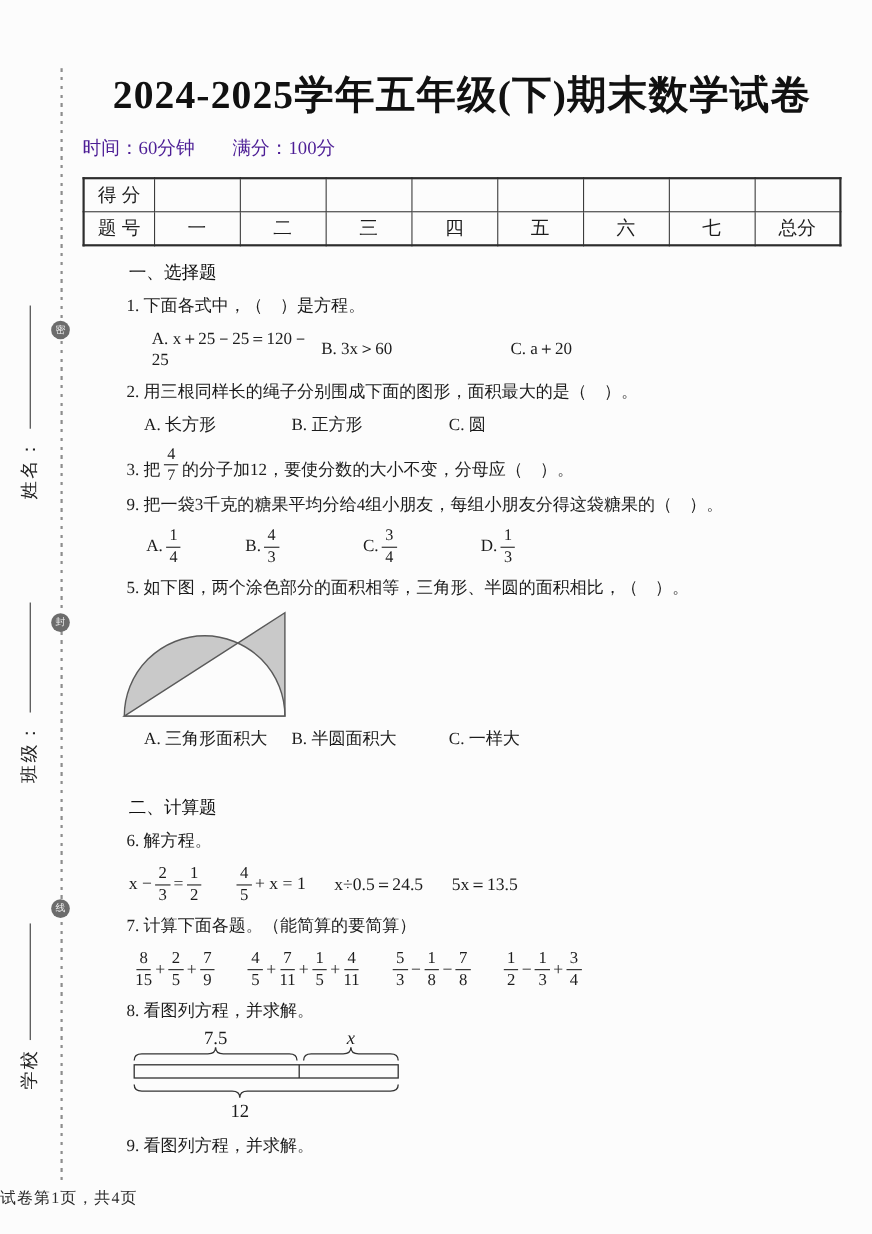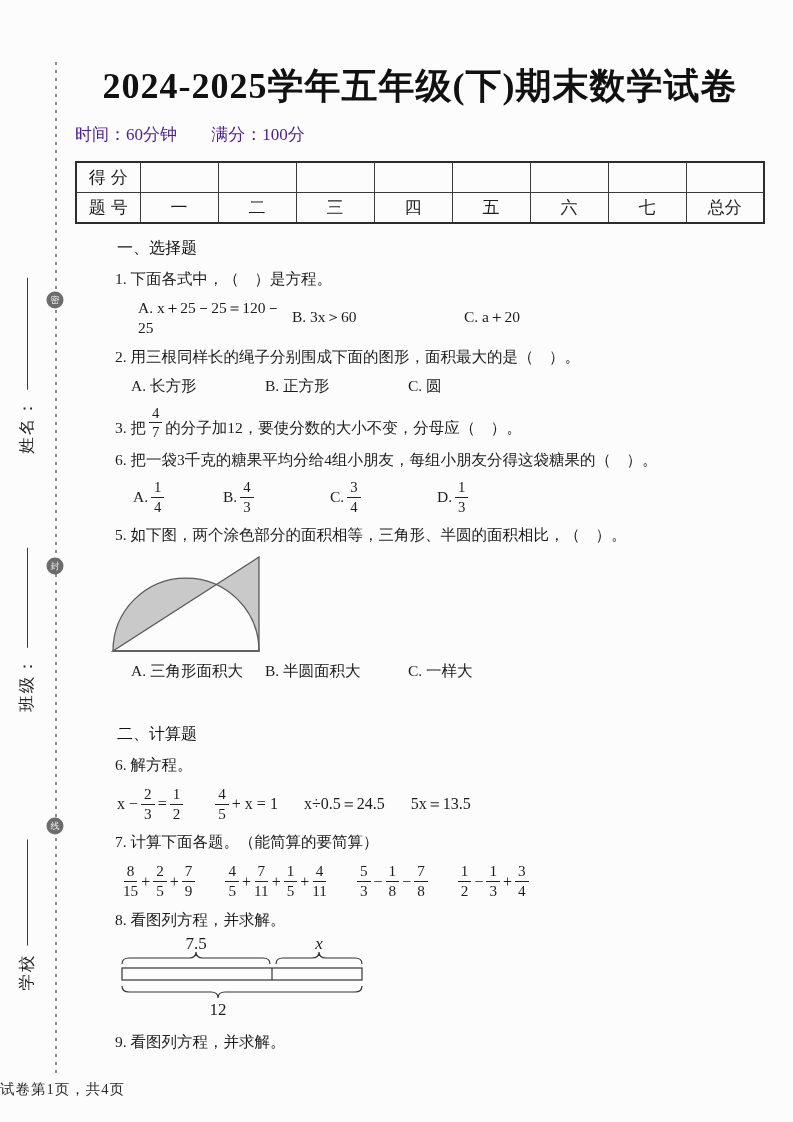--- a/index.html
+++ b/index.html
@@ -139,21 +139,21 @@
 
   <div class="stem expr" data-expr="sec1.q3.stem_expr">
       <span>3. 把</span>
       <span class="frac">
         <span class="fn">4</span>
         <span class="fd">7</span>
       </span>
       <span>的分子加12，要使分数的大小不变，分母应（　）。</span>
     </div>
 
-  <p class="stem">6. 把一袋3千克的糖果平均分给4组小朋友，每组小朋友分得这袋糖果的（　）。</p>
+  <p class="stem">9. 把一袋3千克的糖果平均分给4组小朋友，每组小朋友分得这袋糖果的（　）。</p>
   <div class="opts four">
     <span class="opt" data-expr="sec1.q4.optA">
         <span>A. </span>
         <span class="frac">
           <span class="fn">1</span>
           <span class="fd">4</span>
         </span>
       </span>
     <span class="opt" data-expr="sec1.q4.optB">
         <span>B. </span>

